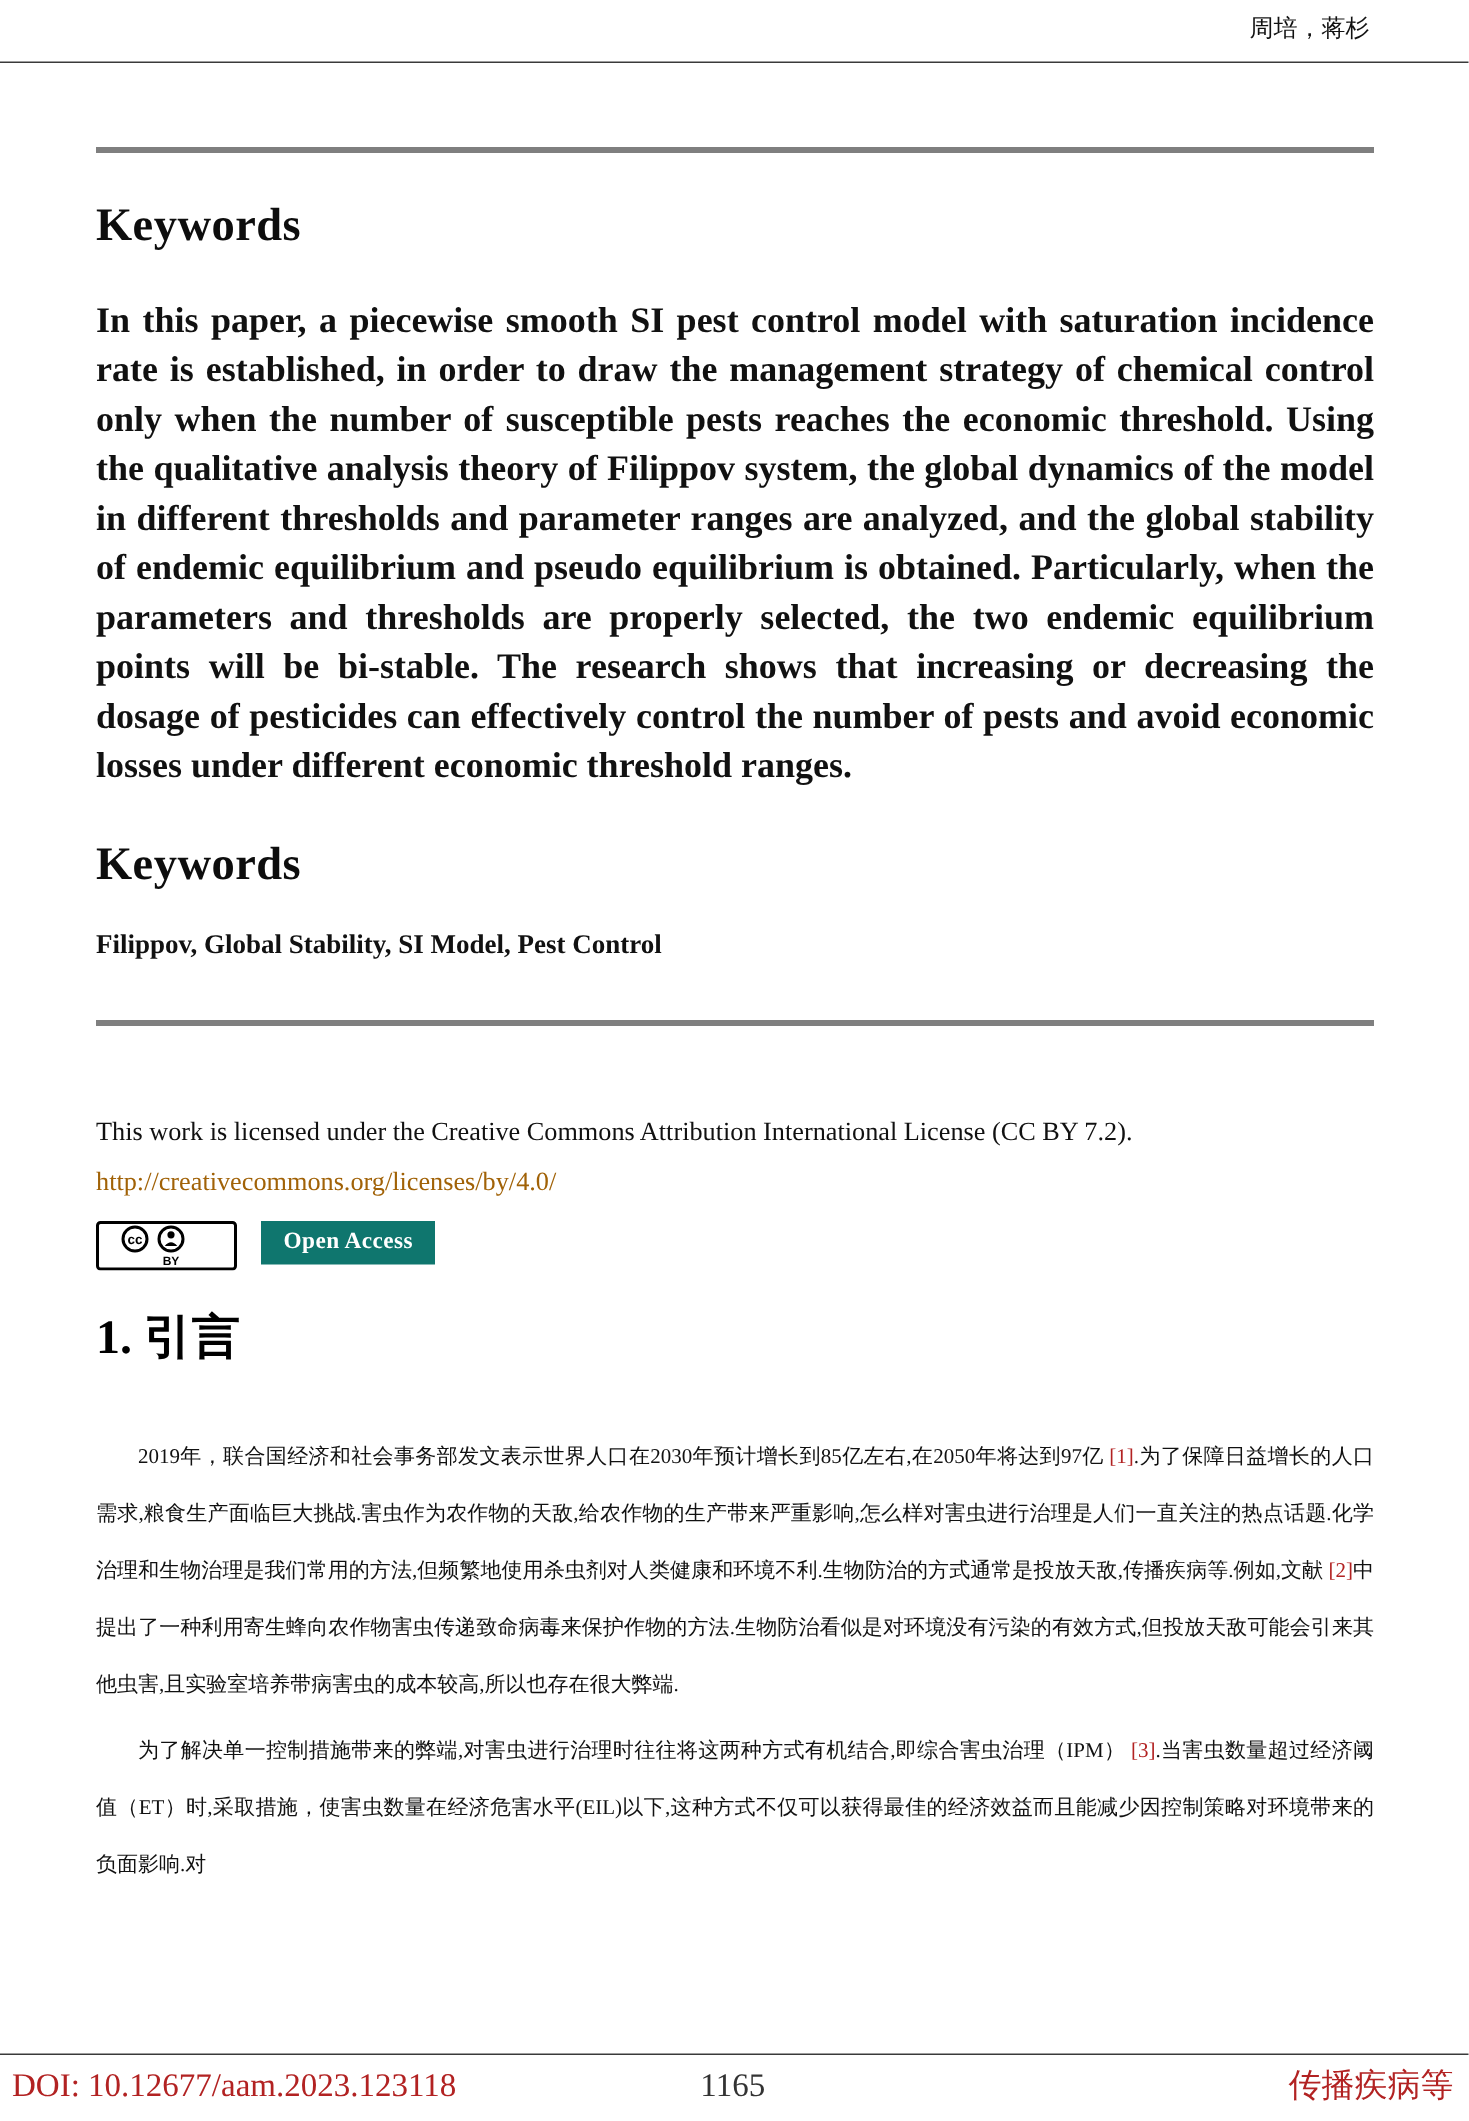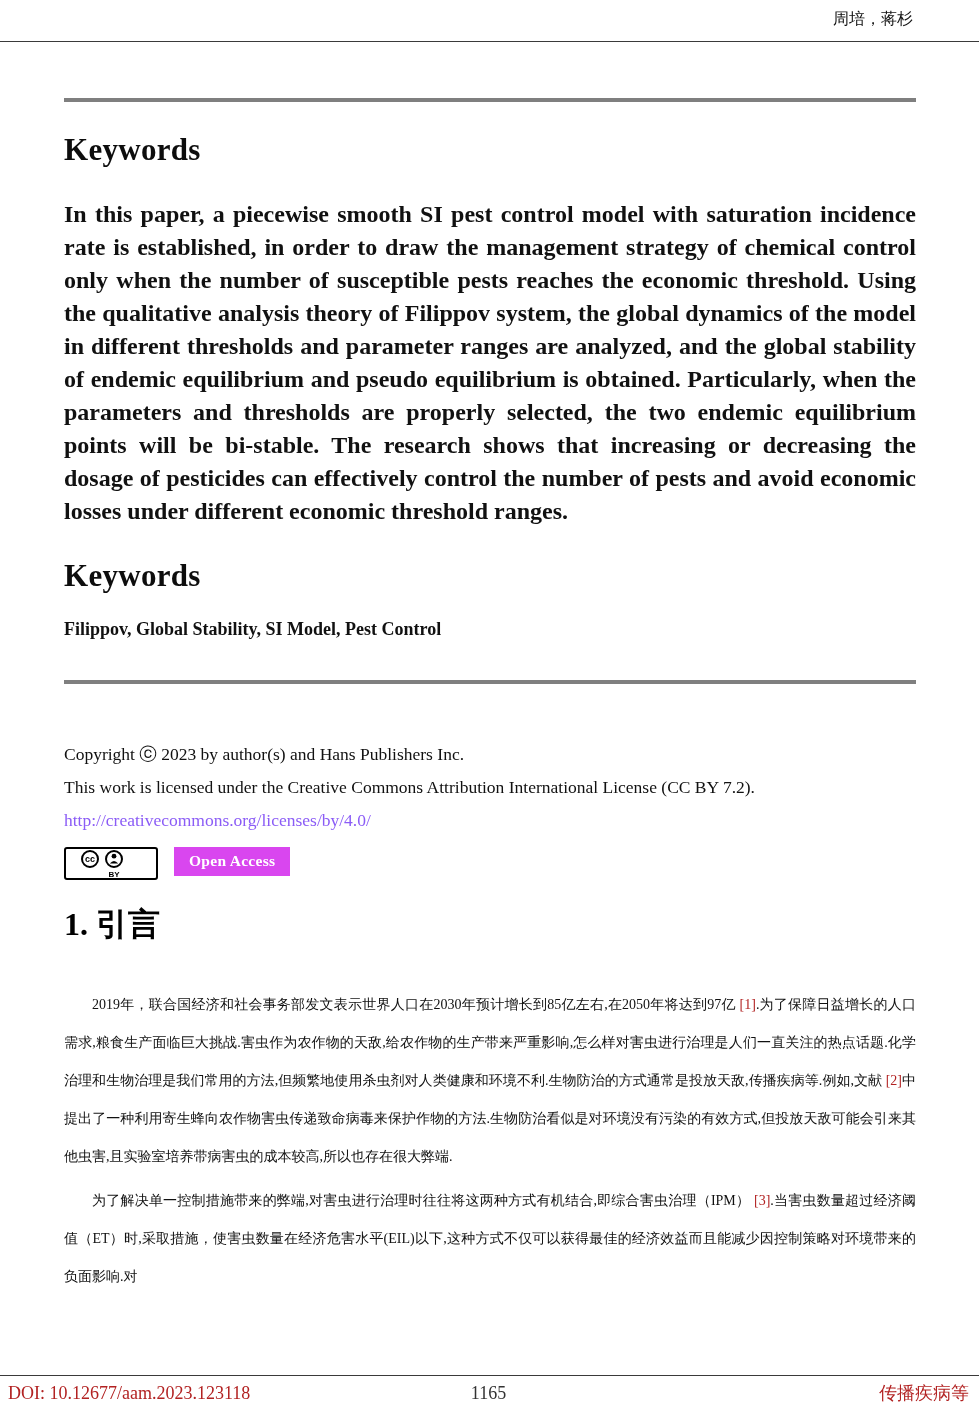--- a/index.html
+++ b/index.html
@@ -32,26 +32,26 @@
     margin-top: 30px;
     font-size: 24px; font-weight: bold; line-height: 33px;
     text-align: justify; color: #111;
   }
   .keywords-body {
     margin-top: 26px;
     font-size: 18px; font-weight: bold; color: #111;
   }
 
   .license-block { margin-top: 54px; font-size: 17.5px; line-height: 33px; color: #111; }
-  .license-link { color: #8b5cf6; cursor: pointer; text-decoration: none; }
+  .license-link { color: #a16207; cursor: pointer; text-decoration: none; }
 
   .badges { margin-top: 10px; display: flex; align-items: flex-start; gap: 16px; }
   .cc-badge { display: inline-block; cursor: pointer; line-height: 0; }
   .open-access {
-    background: #d946ef; color: #fff;
+    background: #0f766e; color: #fff;
     font-weight: bold; font-size: 15.5px;
     padding: 5px 15px 6px 15px;
     letter-spacing: 0.3px;
   }
 
   .h-section {
     margin-top: 24px;
     font-size: 32px; font-weight: bold; color: #000;
     line-height: 1.3;
   }
@@ -60,21 +60,21 @@
     text-align: justify; text-indent: 2em; color: #111;
   }
   .cn-para.first { margin-top: 40px; }
   .cn-para.second { margin-top: 6px; }
   .cite { color: #b22222; cursor: pointer; }
 
   .footer { position: absolute; left: 0; right: 0; bottom: 0; }
   .footer-line { border-top: 1.5px solid #3a3a3a; width: 100%; }
   .footer-row {
     display: flex; align-items: baseline;
-    padding: 5px 10px 9px 8px; font-size: 18px;
+    padding: 5px 10px 9px 8px; font-size: 22px;
   }
   .footer-doi { flex: 1; text-align: left; color: #b22222; cursor: pointer; }
   .footer-page { flex: 0 0 auto; color: #333; }
   .footer-journal { flex: 1; text-align: right; color: #b22222; }
 </style>
 </head>
 <body>
 
 <div class="page">
 
@@ -87,21 +87,20 @@
 
     <div class="h-abstract">Keywords</div>
     <p class="abstract-body">In this paper, a piecewise smooth SI pest control model with saturation incidence rate is established, in order to draw the management strategy of chemical control only when the number of susceptible pests reaches the economic threshold.  Using the qualitative analysis theory of Filippov system, the global dynamics of the model in different thresholds and parameter ranges are analyzed, and the global stability of endemic equilibrium and pseudo equilibrium is obtained.  Particularly, when the parameters and thresholds are properly selected, the two endemic equilibrium points will be bi-stable.  The research shows that increasing or decreasing the dosage of pesticides can effectively control the number of pests and avoid economic losses under different economic threshold ranges.</p>
 
     <div class="h-keywords">Keywords</div>
     <p class="keywords-body">Filippov, Global Stability, SI Model, Pest Control</p>
 
     <div class="rule-thick rule-2"></div>
 
     <div class="license-block">
-      <div>Copyright ⓒ 2023 by author(s) and Hans Publishers Inc.</div>
       <div>This work is licensed under the Creative Commons Attribution International License (CC BY 7.2).</div>
       <div><a class="license-link">http://creativecommons.org/licenses/by/4.0/</a></div>
     </div>
 
     <div class="badges">
       <span class="cc-badge">
         <svg width="94" height="33" viewBox="0 0 94 33" xmlns="http://www.w3.org/2000/svg">
           <rect x="1" y="1" width="92" height="31" fill="#ffffff" stroke="#000000" stroke-width="2" rx="2"></rect>
           <circle cx="26" cy="12" r="8" fill="none" stroke="#000000" stroke-width="2"></circle>
           <text x="26" y="15.2" font-size="9" font-weight="bold" text-anchor="middle" font-family="Liberation Sans, sans-serif">cc</text>

